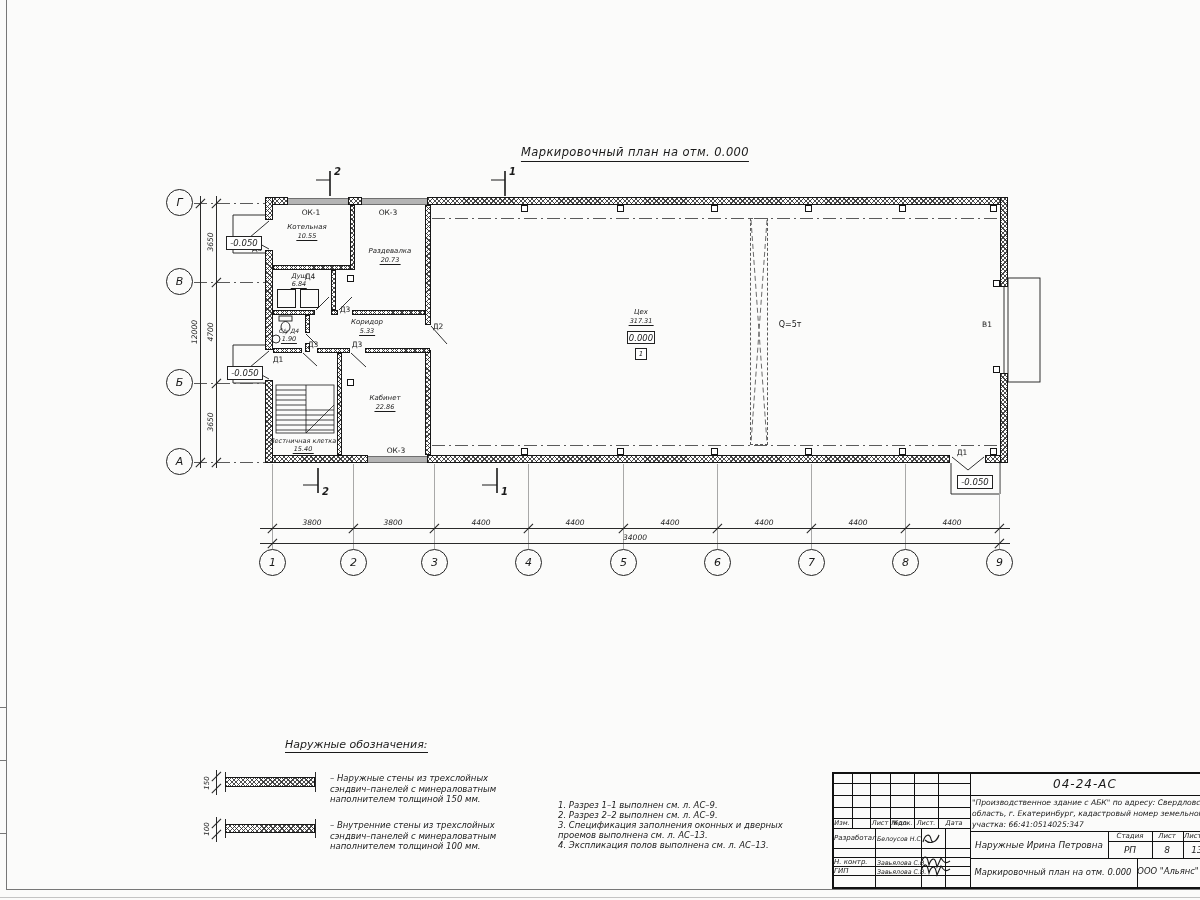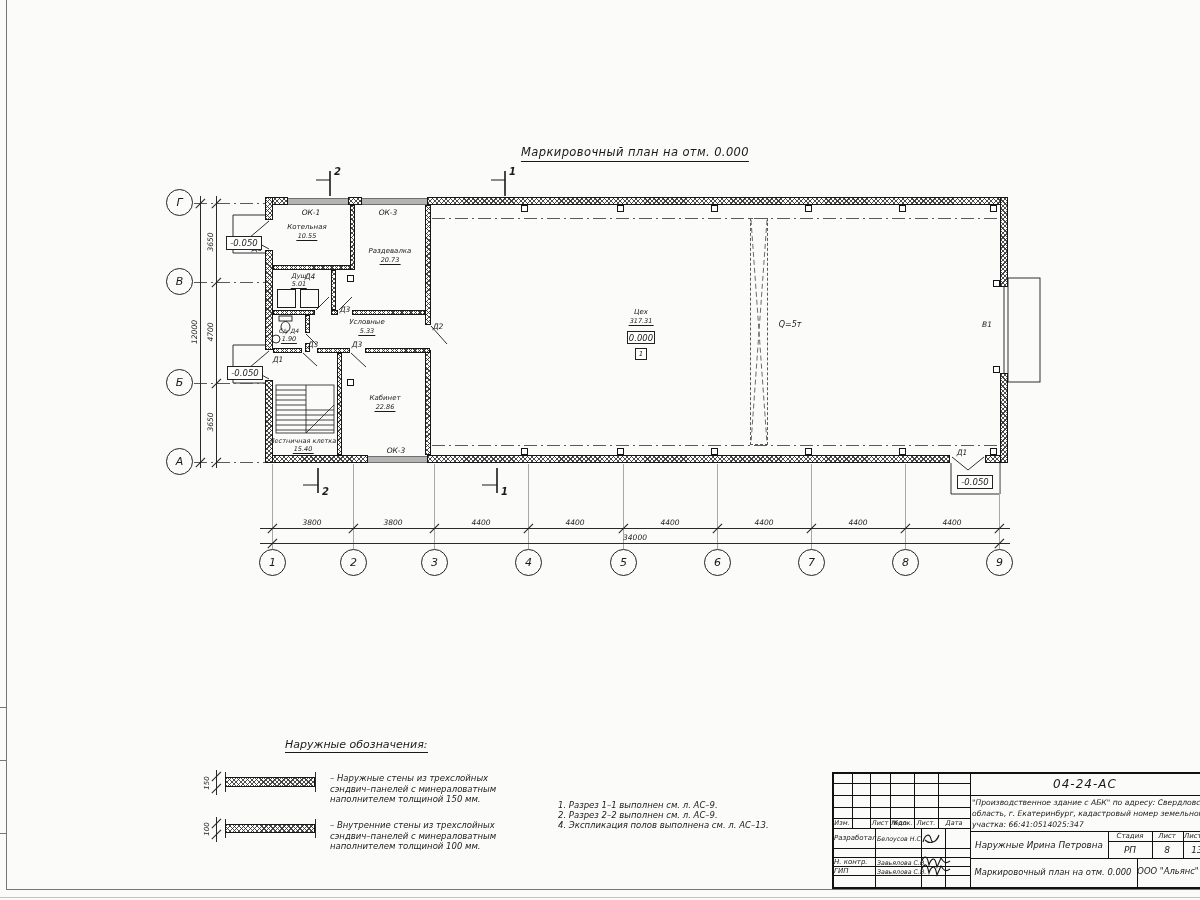--- a/index.html
+++ b/index.html
@@ -19,21 +19,21 @@
   .dimv{position:absolute;width:1px;background:#2a2a2a;}
   .tick{position:absolute;width:13px;height:1.3px;background:#222;transform:rotate(-45deg);}
   .bubble{position:absolute;width:27px;height:27px;border:1.2px solid #222;border-radius:50%;
     background:#fbfbfa;display:flex;align-items:center;justify-content:center;
     font-style:italic;font-size:11px;box-sizing:border-box;}
   .dimlbl{position:absolute;font-style:italic;font-size:7.5px;white-space:nowrap;transform:translateX(-50%);}
   .vdimlbl{position:absolute;font-style:italic;font-size:7.5px;white-space:nowrap;transform:translate(-50%,-50%) rotate(-90deg);}
   .roomlbl{position:absolute;font-style:italic;font-size:7px;line-height:1.25;text-align:center;
     transform:translateX(-50%);white-space:nowrap;}
   .roomlbl .area{display:inline-block;font-size:6.5px;border-bottom:.9px solid #1a1a1a;padding:0 1px;}
-  .taglbl{position:absolute;font-style:italic;font-size:7.5px;white-space:nowrap;transform:translateX(-50%);}
+  .taglbl{position:absolute;font-size:7.5px;white-space:nowrap;transform:translateX(-50%);}
   .elev{position:absolute;box-sizing:border-box;border:1px solid #222;background:#fff;
     font-style:italic;font-size:8.5px;line-height:12px;text-align:center;}
   .hl{position:absolute;height:1px;background:#111;}
   .vl{position:absolute;width:1px;background:#111;}
   .tb{position:absolute;font-style:italic;white-space:nowrap;}
   .ml{white-space:pre-line;}
   .seclbl{position:absolute;font-style:italic;font-size:10px;font-weight:bold;}
 </style>
 </head>
 <body>
@@ -154,28 +154,28 @@
 <div class="roomlbl" style="left:307px;top:223px;">
   <div>Котельная</div>
   <span class="area">10.55</span>
 </div>
 <div class="roomlbl" style="left:390px;top:247px;">
   <div>Раздевалка</div>
   <span class="area">20.73</span>
 </div>
 <div class="roomlbl" style="left:299px;top:272px;font-size:6.5px;">
   <div>Душ</div>
-  <span class="area">5.01</span>
+  <span class="area">6.84</span>
 </div>
 <div class="roomlbl" style="left:289px;top:327px;font-size:6px;">
   <div>С/у Д4</div>
   <span class="area">1.90</span>
 </div>
 <div class="roomlbl" style="left:367px;top:318px;">
-  <div>Условные</div>
+  <div>Коридор</div>
   <span class="area">5.33</span>
 </div>
 <div class="roomlbl" style="left:385px;top:394px;">
   <div>Кабинет</div>
   <span class="area">22.86</span>
 </div>
 <div class="roomlbl" style="left:303px;top:437px;font-size:6.5px;">
   <div>Лестничная клетка</div>
   <span class="area">15.40</span>
 </div>
@@ -320,20 +320,22 @@
 <div class="dimv" style="left:225px;top:819px;height:19px;"></div>
 <div class="dimv" style="left:315px;top:819px;height:19px;"></div>
 <div class="xwall" style="left:225px;top:824px;width:90px;height:9px;"></div>
 <div class="abs it ml" style="left:330px;top:820px;font-size:8.5px;line-height:10.5px;">–  Внутренние стены из трехслойных
 сэндвич–панелей с минераловатным
 наполнителем толщиной 100 мм.</div>
 
 <div class="abs it" style="left:558px;top:800px;font-size:8.5px;line-height:10px;">
   <div class="ml">1.  Разрез 1–1 выполнен см. л. АС–9.</div>
   <div class="ml">2.  Разрез 2–2 выполнен см. л. АС–9.</div>
+  <div class="ml">3.  Спецификация заполнения оконных и дверных
+      проемов выполнена см. л. АС–13.</div>
   <div class="ml">4.  Экспликация полов выполнена см. л. АС–13.</div>
 </div>
 
 <div class="abs" style="left:0;top:0;width:1200px;height:900px;pointer-events:none;">
 
   <div class="hl" style="left:832px;top:772px;width:368px;height:1.5px;"></div>
   <div class="hl" style="left:832px;top:887px;width:368px;height:1.5px;"></div>
   <div class="vl" style="left:832px;top:772px;height:116px;width:1.5px;"></div>
   <div class="vl" style="left:970px;top:772px;height:116px;width:1.2px;"></div>
 

